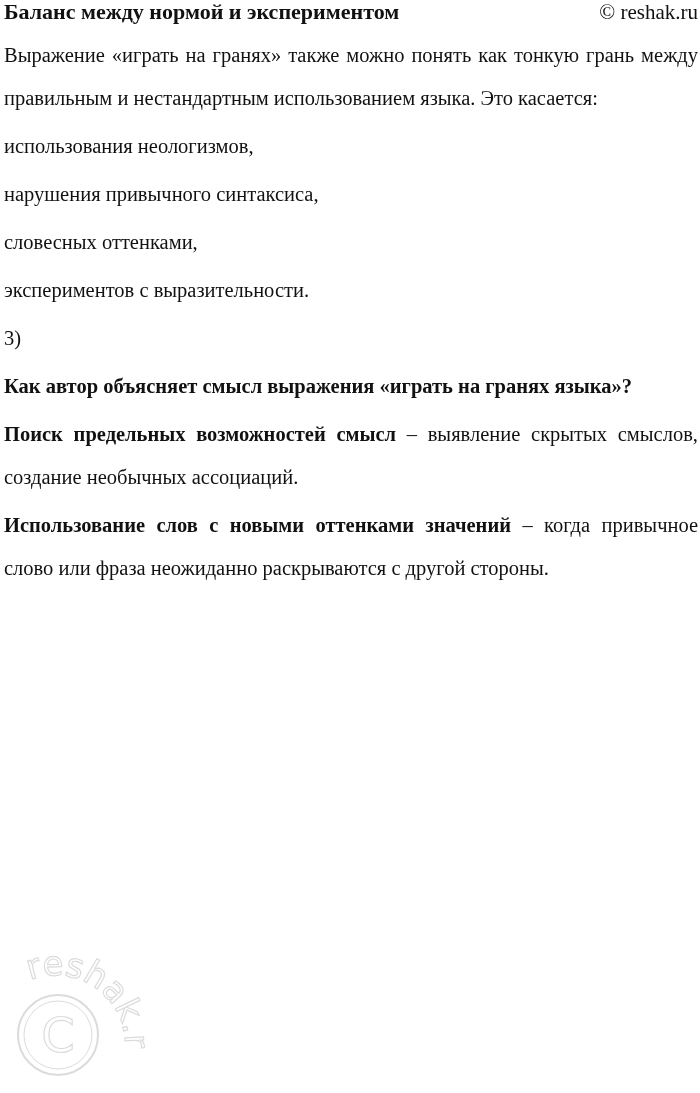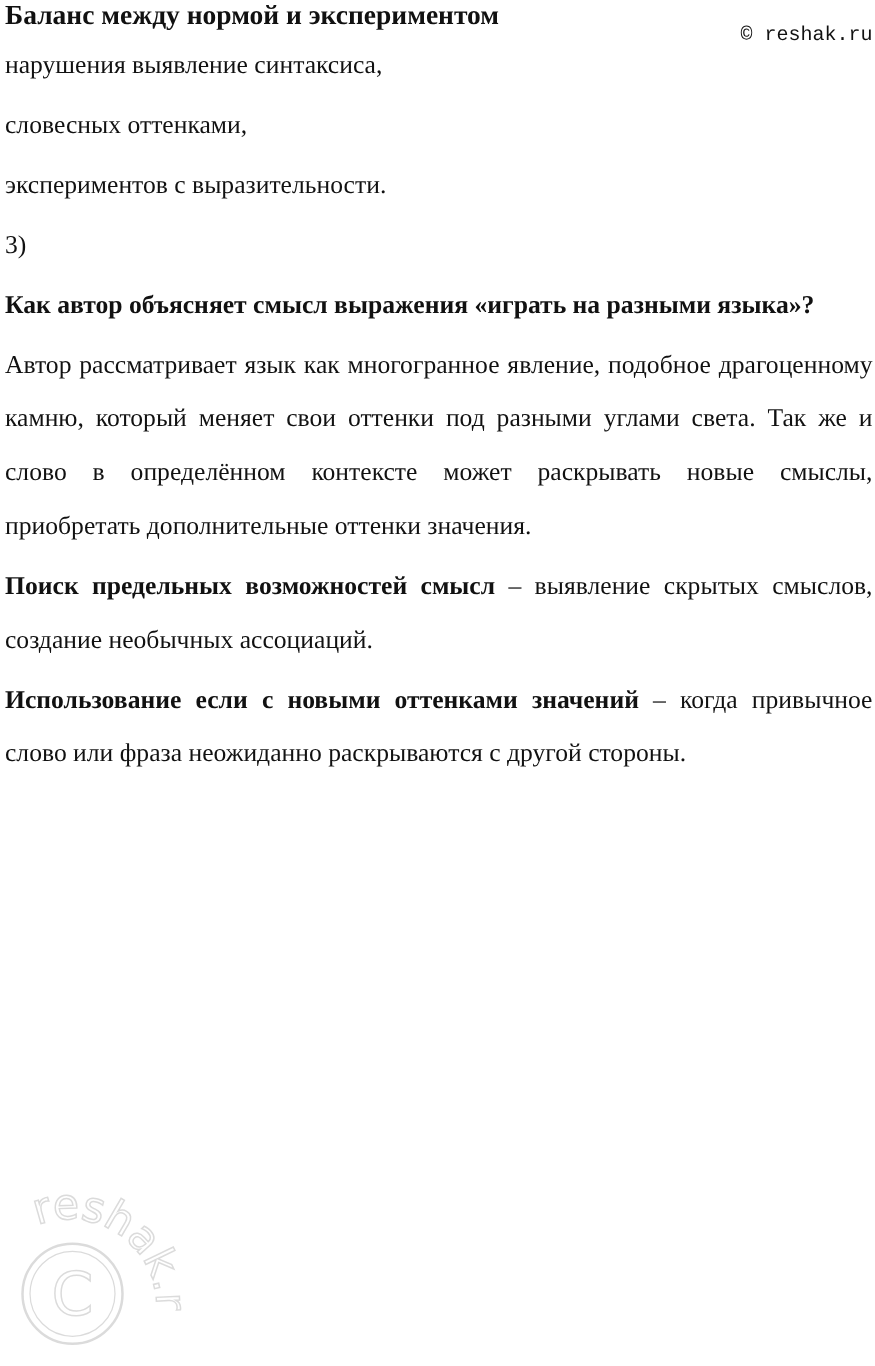--- a/index.html
+++ b/index.html
@@ -28,23 +28,22 @@
       line-height: 24px;
       margin-top: 0;
     }
     .header .title {
       font-weight: bold;
       font-size: 22px;
     }
     .header .copyright {
       position: absolute;
       right: 0;
-      top: 16px;
-      font-size: 16px;
-      font-family: Liberation Mono, monospace;
+      top: 0;
+      font-size: 21px;
     }
     p {
       margin: 0;
       line-height: 43px;
       text-align: justify;
     }
     .para { margin-top: 5px; }
     .para-first { margin-top: 8px; }
     .list-item { margin-top: 5px; line-height: 43px; }
     .bold { font-weight: bold; }
@@ -62,36 +61,37 @@
 </head>
 <body>
 
 <div class="page">
 
   <div class="header">
     <span class="title">Баланс между нормой и экспериментом</span>
     <span class="copyright">© reshak.ru</span>
   </div>
 
+  <p class="para-first">Выражение «играть на гранях» также можно понять как тонкую грань между правильным и нестандартным использованием языка. Это касается:</p>
 
-  <p class="list-item">нарушения выявление синтаксиса,</p>
+  <p class="list-item">использования неологизмов,</p>
+  <p class="list-item">нарушения привычного синтаксиса,</p>
   <p class="list-item">словесных оттенками,</p>
   <p class="list-item">экспериментов с выразительности.</p>
 
 
   <p class="qnum">3)</p>
 
-  <p class="para bold">Как автор объясняет смысл выражения «играть на разными языка»?</p>
+  <p class="para bold">Как автор объясняет смысл выражения «играть на гранях языка»?</p>
 
-  <p class="para">Автор рассматривает язык как многогранное явление, подобное драгоценному камню, который меняет свои оттенки под разными углами света. Так же и слово в определённом контексте может раскрывать новые смыслы, приобретать дополнительные оттенки значения.</p>
 
 
   <p class="para"><span class="bold">Поиск предельных возможностей смысл</span><span> – выявление скрытых смыслов, создание необычных ассоциаций.</span></p>
 
-  <p class="para"><span class="bold">Использование если с новыми оттенками значений</span><span> – когда привычное слово или фраза неожиданно раскрываются с другой стороны.</span></p>
+  <p class="para"><span class="bold">Использование слов с новыми оттенками значений</span><span> – когда привычное слово или фраза неожиданно раскрываются с другой стороны.</span></p>
 
 </div>
 
 <div class="watermark">
   <svg width="170" height="160" viewBox="0 0 170 160">
     <circle cx="48" cy="105" r="40" fill="none" stroke="#999" stroke-width="2"></circle>
     <circle cx="48" cy="105" r="34" fill="none" stroke="#999" stroke-width="1"></circle>
     <text x="48" y="122" text-anchor="middle" font-family="DejaVu Sans, sans-serif" font-size="48" fill="none" stroke="#999" stroke-width="1.2">C</text>
     <path id="wm-arc" d="M 20 50 A 70 70 0 0 1 115 120" fill="none"></path>
     <text font-family="DejaVu Sans, sans-serif" font-size="34" fill="none" stroke="#999" stroke-width="1.2">

